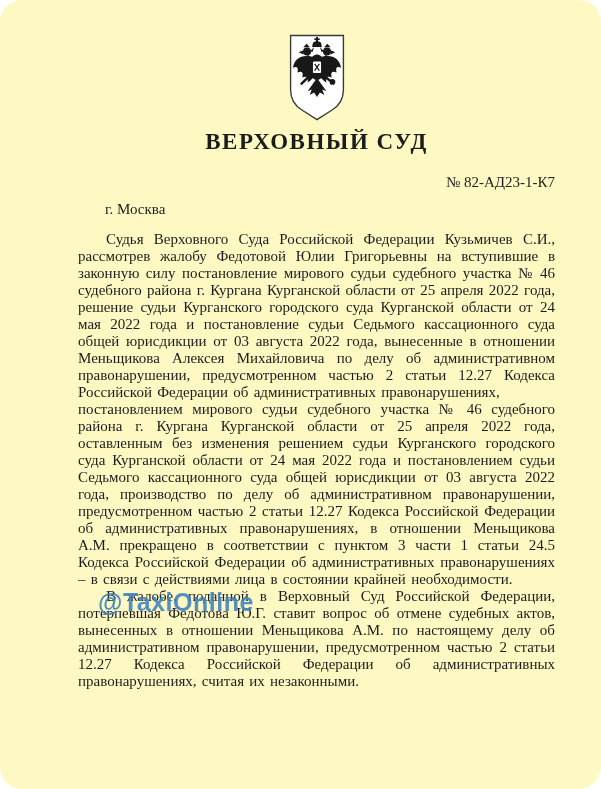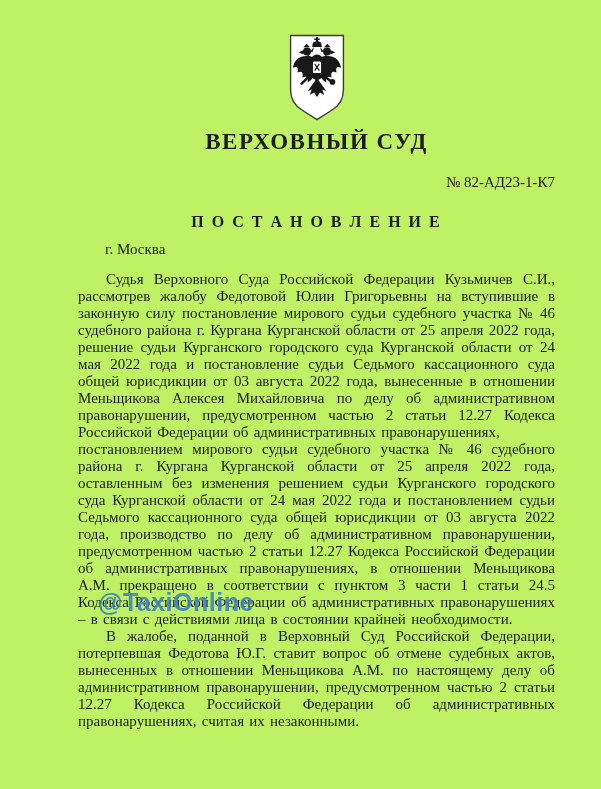--- a/index.html
+++ b/index.html
@@ -77,21 +77,21 @@
     font-size: 25px;
     font-weight: bold;
     letter-spacing: 0.5px;
     opacity: 0.88;
     pointer-events: none;
   }
 </style>
 </head>
 <body>
 
-<div class="page" style="color: rgb(28, 28, 28); background: #bef264;">
+<div class="page" style="color: rgb(28, 28, 28); background: #fef9c3; border-radius: 22px;">
   <div class="content">
 
     <div class="emblem-wrap">
       <svg width="60" height="90" viewBox="0 0 60 92" aria-hidden="true">
         <path d="M3,2.5 H57 V58 Q57,72 45,79 L30,88.5 L15,79 Q3,72 3,58 Z" fill="#ffffff" stroke="#3a3a3a" stroke-width="1.4"></path>
         <g fill="#181818" stroke="none">
           <rect x="29" y="4" width="2" height="5.5"></rect>
           <rect x="27.2" y="5.6" width="5.6" height="1.6"></rect>
           <path d="M25.8,10 Q30,6.2 34.2,10 L35,14.4 H25 Z"></path>
           <path d="M27,14.4 L23,19 L25.4,19.4 Z"></path>
@@ -116,21 +116,20 @@
         <path d="M27.6,31.5 L32.4,38.5 M32.4,31.5 L27.6,38.5" stroke="#181818" stroke-width="1.2" fill="none"></path>
       </svg>
     </div>
 
     <div class="court-name">
       <div>ВЕРХОВНЫЙ СУД</div>
     </div>
 
     <div class="case-number">№ 82-АД23-1-К7</div>
 
-    <div class="doc-title">П О С Т А Н О В Л Е Н И Е</div>
 
     <div class="dateline">
       <span class="place">г. Москва</span>
     </div>
 
     <div class="body-text">
       <p class="indent">Судья Верховного Суда Российской Федерации Кузьмичев С.И., рассмотрев жалобу Федотовой Юлии Григорьевны на вступившие в законную силу постановление мирового судьи судебного участка № 46 судебного района г. Кургана Курганской области от 25 апреля 2022 года, решение судьи Курганского городского суда Курганской области от 24 мая 2022 года и постановление судьи Седьмого кассационного суда общей юрисдикции от 03 августа 2022 года, вынесенные в отношении Меньщикова Алексея Михайловича по делу об административном правонарушении, предусмотренном частью 2 статьи 12.27 Кодекса Российской Федерации об административных правонарушениях,</p>
       <p>постановлением мирового судьи судебного участка № 46 судебного района г. Кургана Курганской области от 25 апреля 2022 года, оставленным без изменения решением судьи Курганского городского суда Курганской области от 24 мая 2022 года и постановлением судьи Седьмого кассационного суда общей юрисдикции от 03 августа 2022 года, производство по делу об административном правонарушении, предусмотренном частью 2 статьи 12.27 Кодекса Российской Федерации об административных правонарушениях, в отношении Меньщикова А.М. прекращено в соответствии с пунктом 3 части 1 статьи 24.5 Кодекса Российской Федерации об административных правонарушениях – в связи с действиями лица в состоянии крайней необходимости.</p>
       <p class="indent">В жалобе, поданной в Верховный Суд Российской Федерации, потерпевшая Федотова Ю.Г. ставит вопрос об отмене судебных актов, вынесенных в отношении Меньщикова А.М. по настоящему делу об административном правонарушении, предусмотренном частью 2 статьи 12.27 Кодекса Российской Федерации об административных правонарушениях, считая их незаконными.</p>
     </div>

